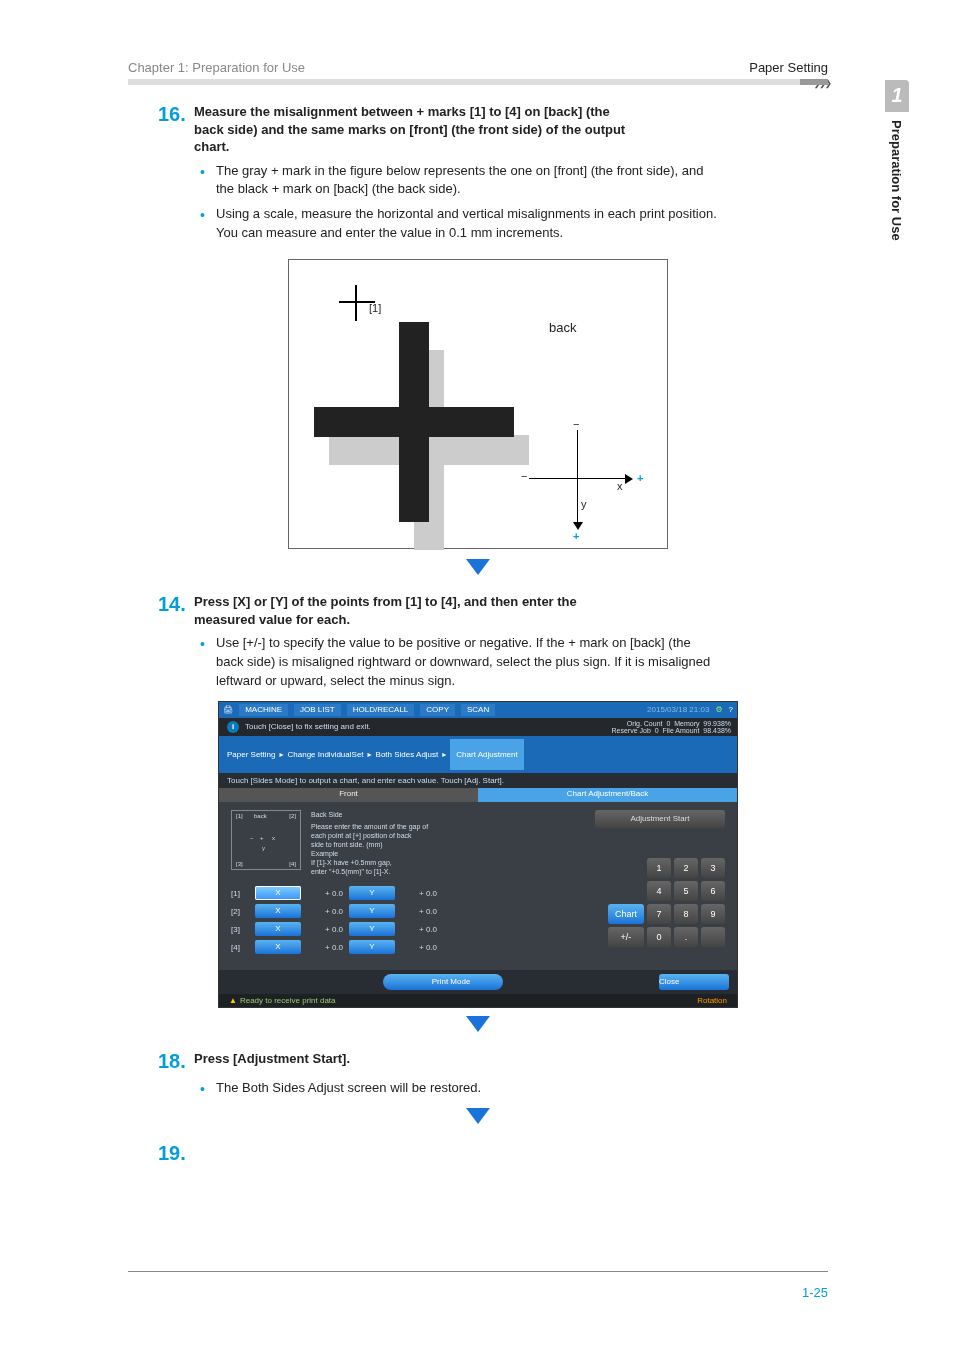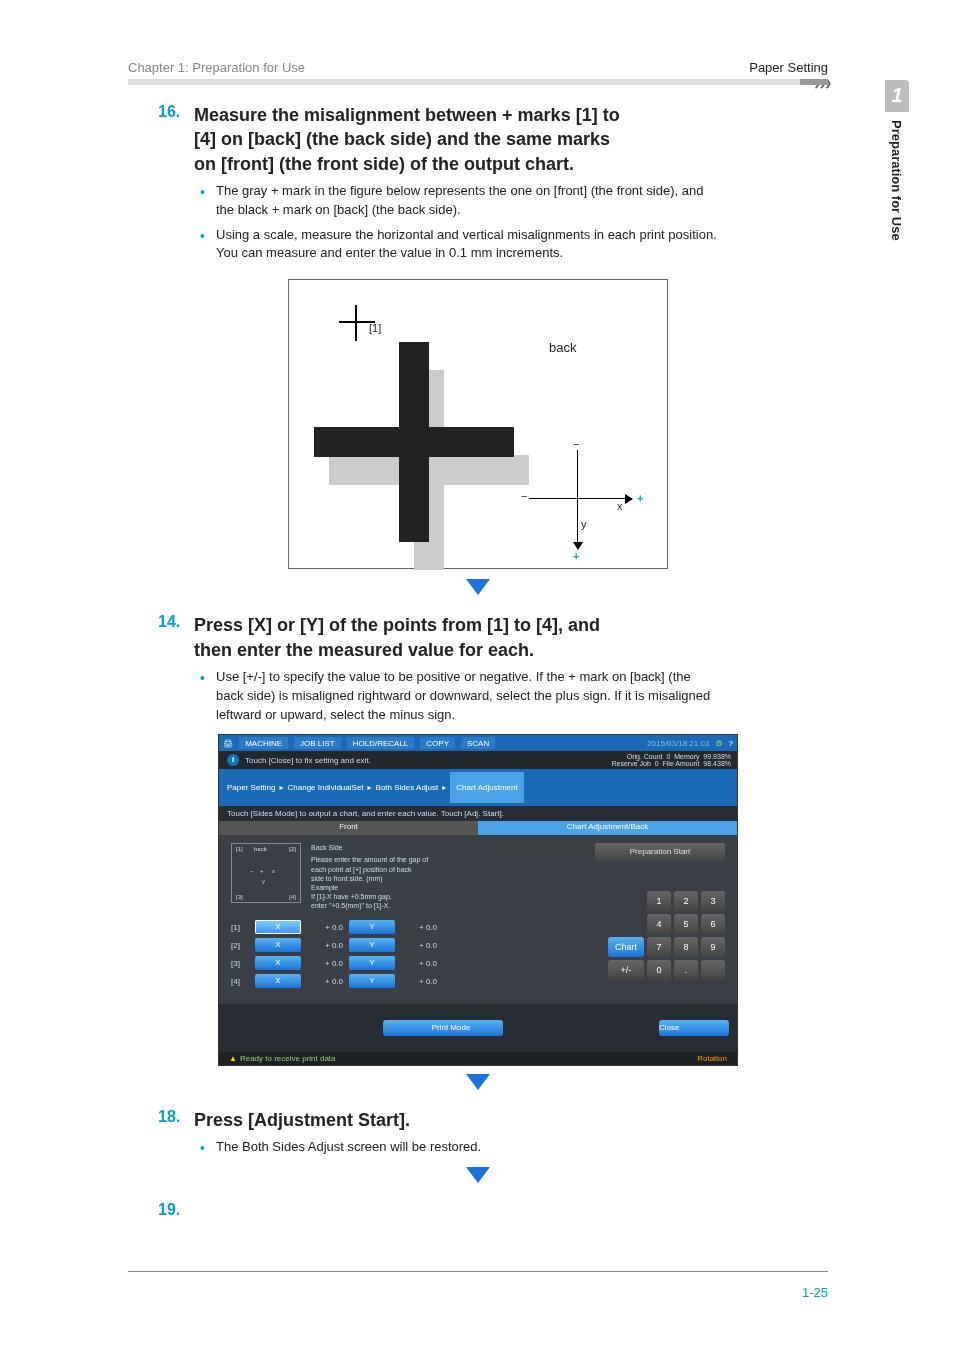--- a/index.html
+++ b/index.html
@@ -79,26 +79,26 @@
     margin: 18px 0 10px 30px;
   }
   .step-head {
     display: flex;
     align-items: flex-start;
     margin-bottom: 6px;
   }
   .step-num {
     color: #009fda;
     font-weight: bold;
-    font-size: 16px;
+    font-size: 20px;
     min-width: 36px;
   }
   .step-title {
     font-weight: bold;
-    font-size: 18px;
+    font-size: 13px;
     line-height: 1.35;
     flex: 1;
     max-width: 440px;
   }
   .bullets {
     margin-left: 42px;
     max-width: 520px;
   }
   .bullets li {
     list-style: none;
@@ -215,21 +215,21 @@
   .screen .val-rows .row .lbl { width:18px; color:#cde; }
   .screen .btnxy { width:46px; height:14px; background:linear-gradient(#5ab3f0,#1a73d8); border-radius:2px; color:#fff; text-align:center; line-height:14px; font-size:8px; }
   .screen .btnxy.active { background:linear-gradient(#7fd0ff,#3a93f8); box-shadow:0 0 0 1px #fff inset; }
   .screen .val { width:36px; text-align:right; }
   .screen .keypad { display:grid; grid-template-columns: 36px 24px 24px 24px; grid-template-rows: repeat(4, 20px); gap:3px; margin-top:30px; justify-content:end; }
   .screen .key { background:linear-gradient(#666,#444); border-radius:3px; color:#fff; text-align:center; line-height:20px; font-size:9px; }
   .screen .key.clear { background:linear-gradient(#5ab3f0,#1a73d8); }
   .screen .key.empty { background:none; }
   .screen .adjstart { width:130px; height:18px; margin:0 0 8px auto; background:linear-gradient(#666,#444); border-radius:3px; color:#ddd; text-align:center; line-height:18px; font-size:8px; }
   .screen .footer-bar { background:#282d33; padding:4px 8px; display:flex; align-items:center; }
-  .screen .printmode { margin:12px auto; width:120px; height:16px; background:linear-gradient(#5ab3f0,#1a73d8); color:#fff; text-align:center; line-height:16px; border-radius:3px; font-size:8px;padding-left:16px; }
+  .screen .printmode { margin:0 auto; width:120px; height:16px; background:linear-gradient(#5ab3f0,#1a73d8); color:#fff; text-align:center; line-height:16px; border-radius:8px; font-size:8px;padding-left:16px; }
   .screen .closebtn { width:70px; height:16px; background:linear-gradient(#5ab3f0,#1a73d8); color:#fff; text-align:left; line-height:16px; border-radius:3px; font-size:8px; }
   .screen .statusline { background:#1e2124; color:#9c7; padding:2px 10px; font-size:8px; display:flex; justify-content:space-between; }
   .screen .statusline .rot { color:#f90; }
   .screen .warn { color:#fc0; margin-right:3px; }
 
   .bottom-rule {
     position: absolute;
     left: 128px;
     bottom: 78px;
     width: 700px;
@@ -392,21 +392,21 @@
           <div class="row">
             <span class="lbl">[4]</span>
             <span class="btnxy">X</span>
             <span class="val">+ 0.0</span>
             <span class="btnxy">Y</span>
             <span class="val">+ 0.0</span>
           </div>
         </div>
       </div>
       <div class="body-right">
-        <div class="adjstart">Preparation Start</div>
+        <div class="adjstart">Adjustment Start</div>
         <div class="keypad">
           <div class="key empty"></div>
           <div class="key">1</div>
           <div class="key">2</div>
           <div class="key">3</div>
           <div class="key empty"></div>
           <div class="key">4</div>
           <div class="key">5</div>
           <div class="key">6</div>
           <div class="key clear">Chart</div>

